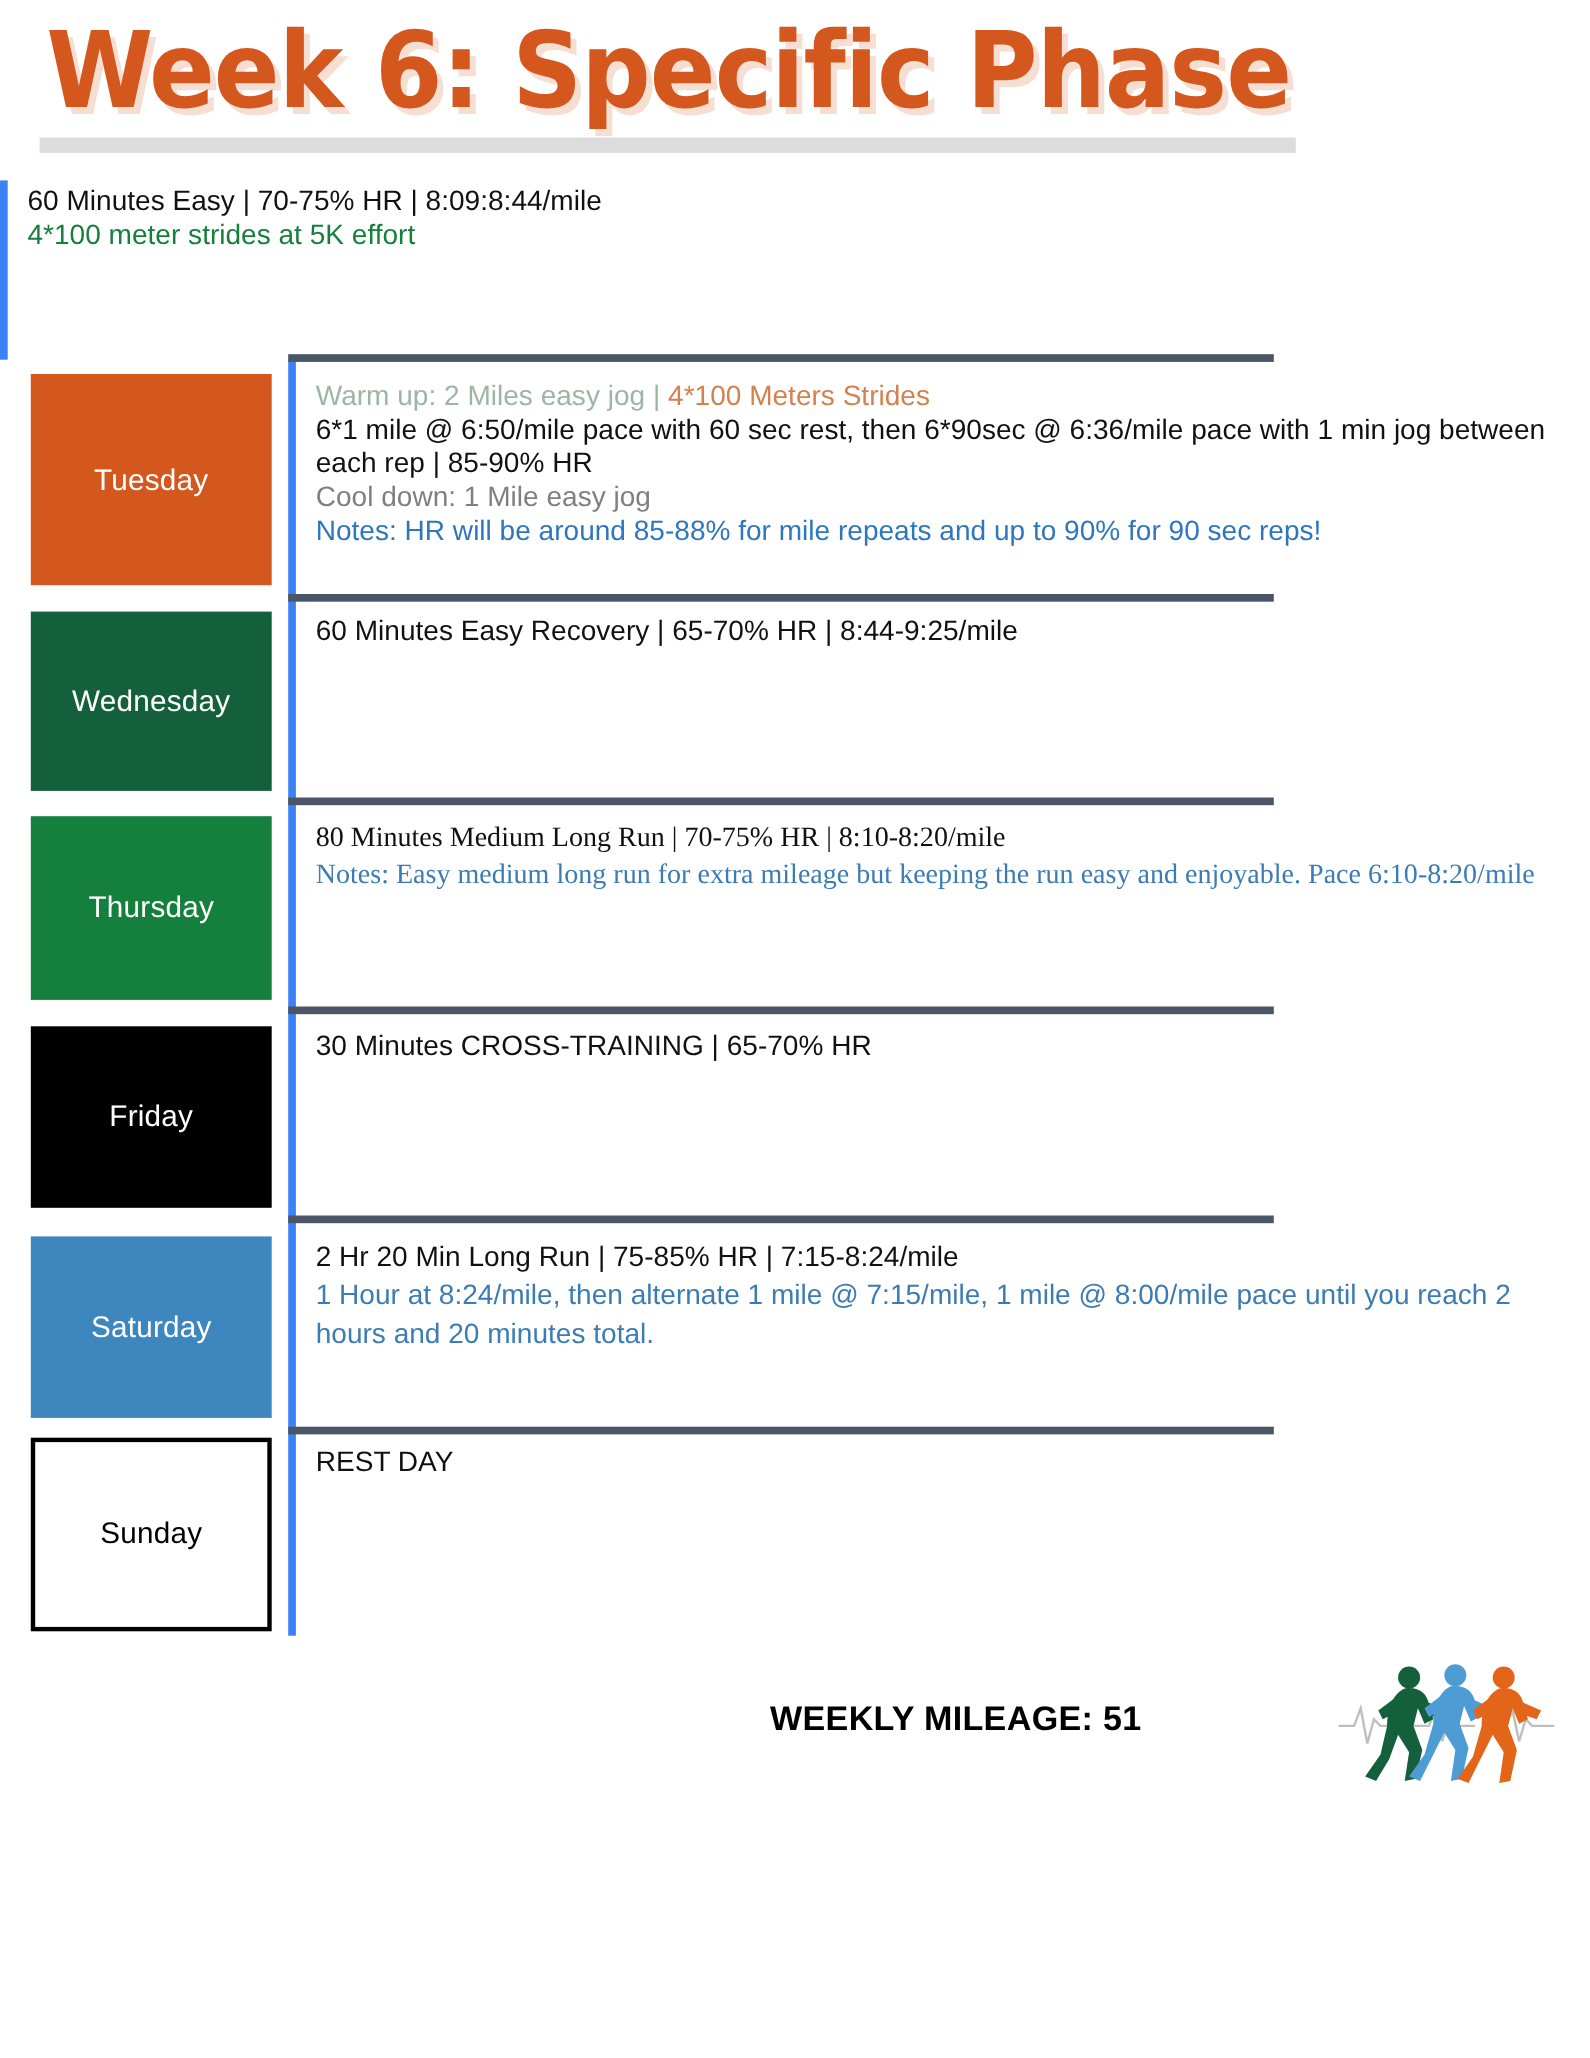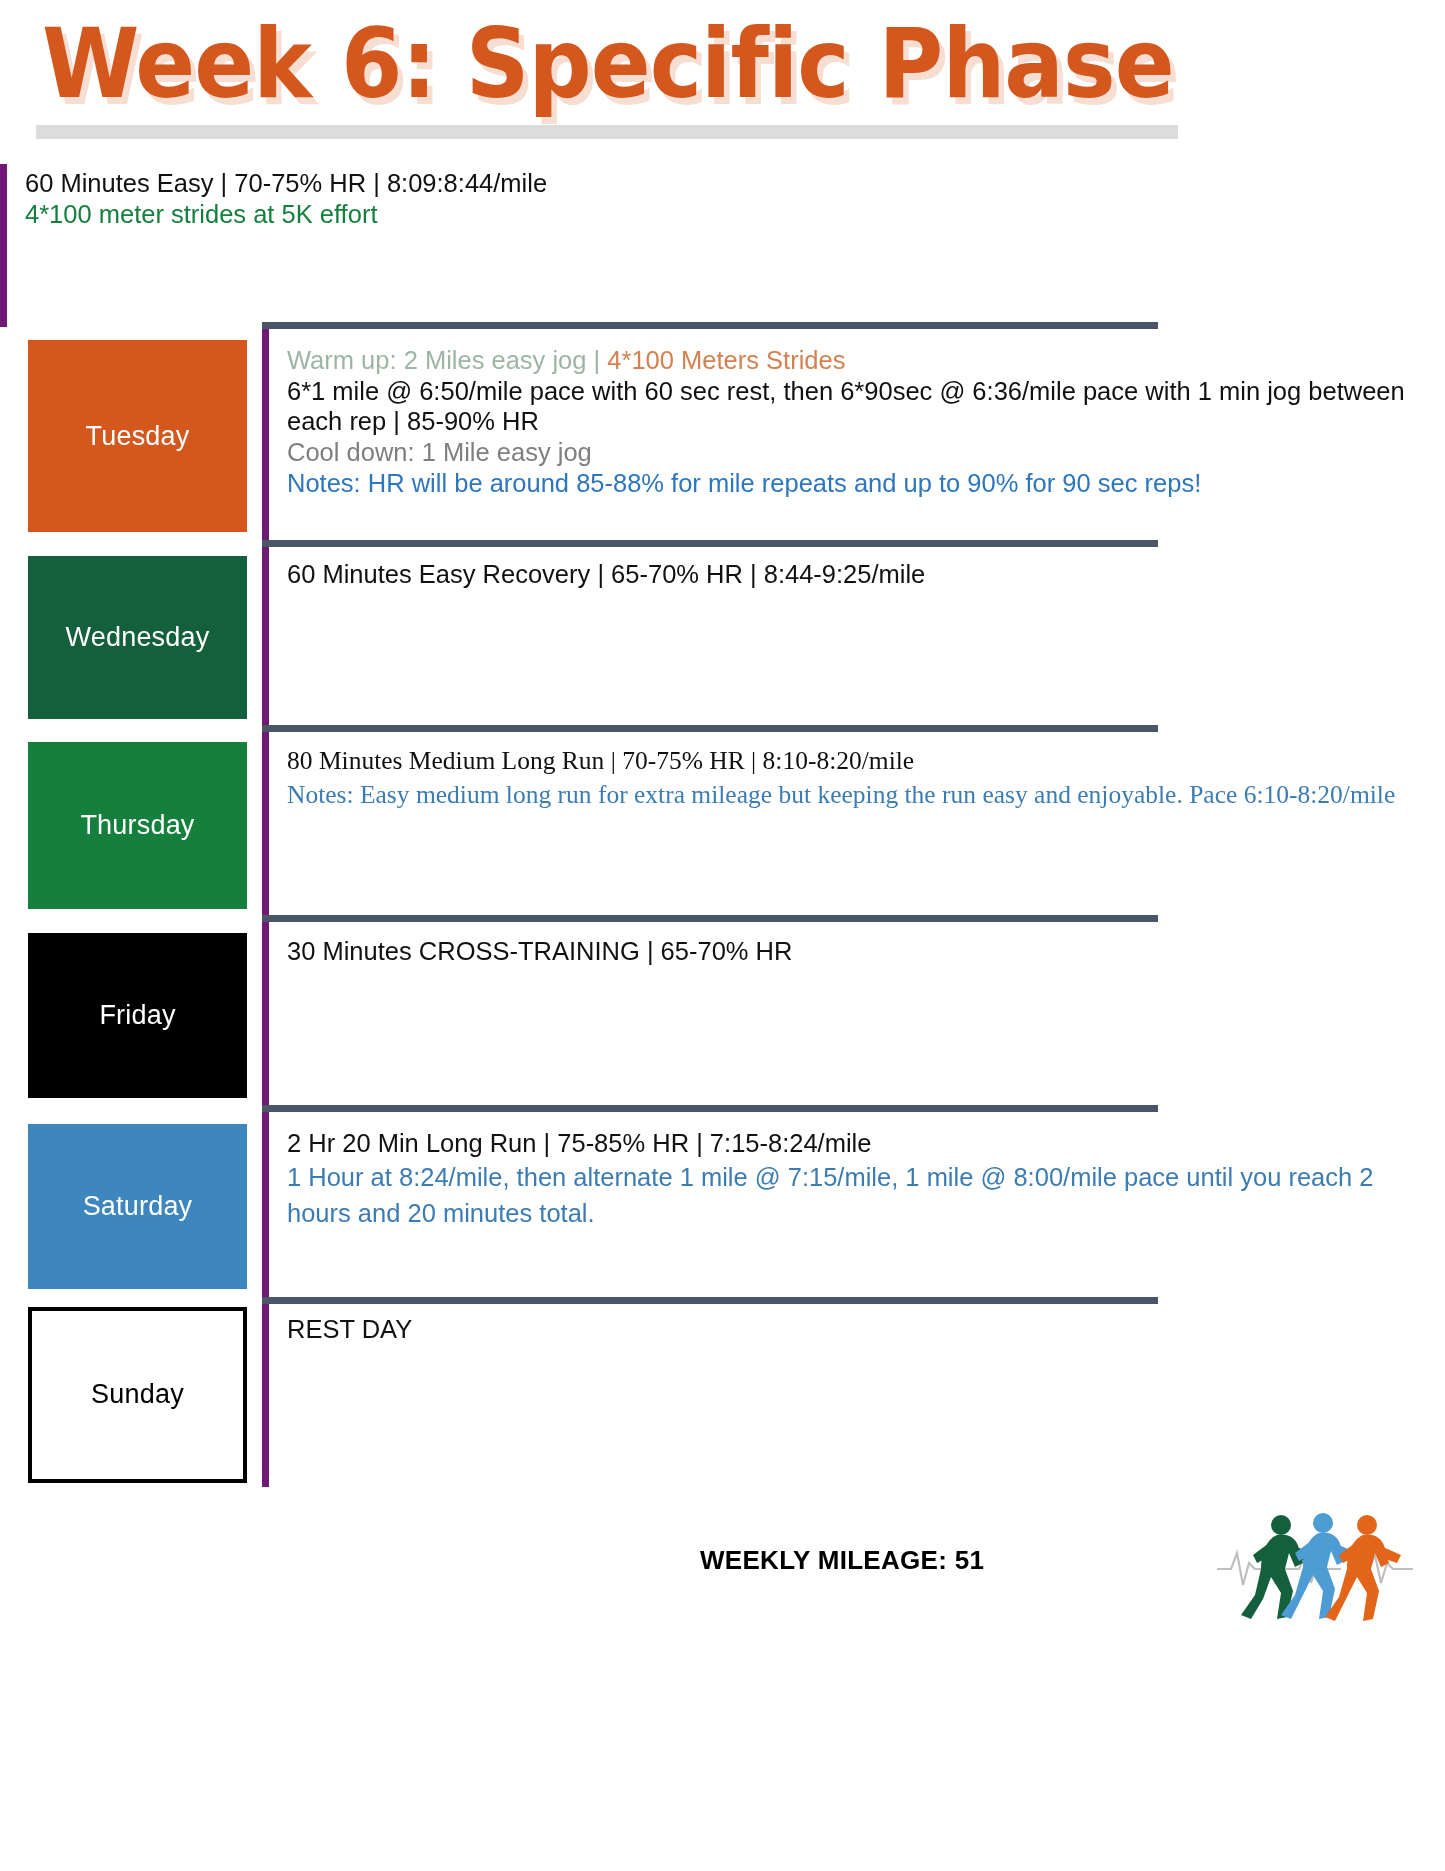--- a/index.html
+++ b/index.html
@@ -77,21 +77,21 @@
   }
   .daycell span {
     font-size: 27px;
     letter-spacing: 0.2px;
   }
   .content {
     position: relative;
     flex: 1 1 auto;
     padding-left: 18px;
     padding-top: 4px;
-    border-left: 7px solid #701a75;
+    border-left: 7px solid #3b82f6;
     box-sizing: border-box;
   }
   .content.has-top-rule::before {
     content: "";
     position: absolute;
     left: -7px;
     top: -5px;
     width: 896px;
     height: 7px;
     background: #4A5568;
@@ -113,21 +113,21 @@
 
   
   .footer {
     position: relative;
     height: 170px;
   }
   .mileage {
     position: absolute;
     left: 700px;
     top: 58px;
-    font-size: 26px;
+    font-size: 31px;
     font-weight: bold;
     letter-spacing: 0.3px;
     color: #000000;
     white-space: nowrap;
   }
   .logo {
     position: absolute;
     left: 1215px;
     top: 12px;
     width: 200px;

